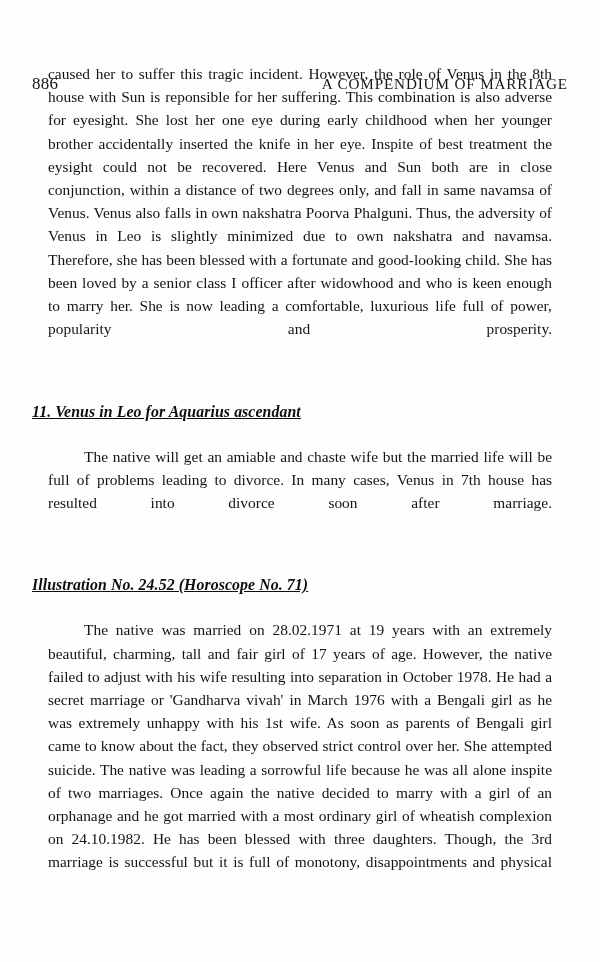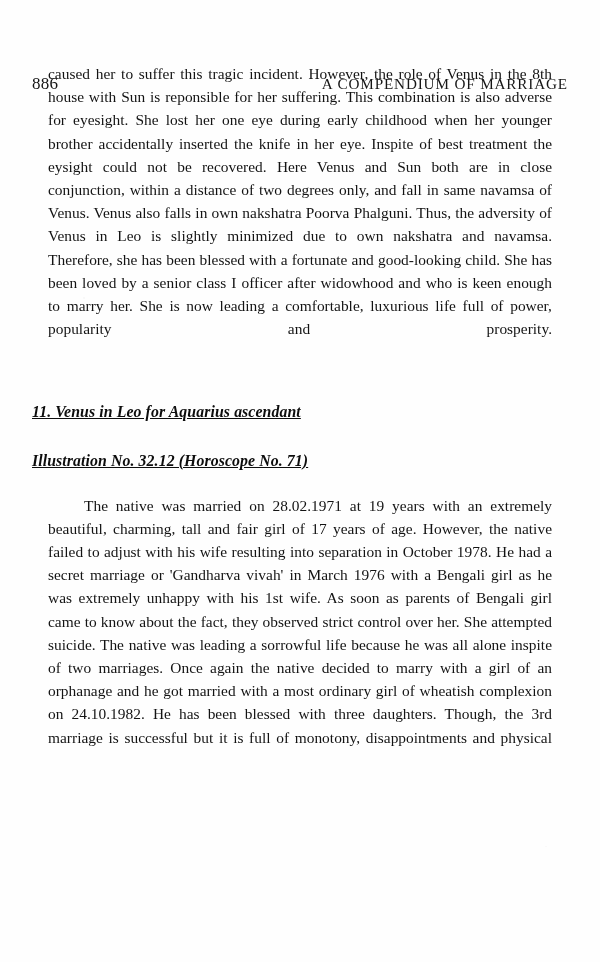--- a/index.html
+++ b/index.html
@@ -117,23 +117,24 @@
   <div class="column">
 
     <p class="body">caused her to suffer this tragic incident. However, the role of Venus in the 8th house with Sun is reponsible for her suffering. This combination is also adverse for eyesight. She lost her one eye during early childhood when her younger brother accidentally inserted the knife in her eye. Inspite of best treatment the eysight could not be recovered. Here Venus and Sun both are in close conjunction, within a distance of two degrees only, and fall in same navamsa of Venus. Venus also falls in own nakshatra Poorva Phalguni. Thus, the adversity of Venus in Leo is slightly minimized due to own nakshatra and navamsa. Therefore, she has been blessed with a fortunate and good-looking child. She has been loved by a senior class I officer after widowhood and who is keen enough to marry her. She is now leading a comfortable, luxurious life full of power, popularity and prosperity.</p>
 
     <div class="gap-before-heading"></div>
 
     <h2 class="section">11. Venus in Leo for Aquarius ascendant</h2>
 
     <div class="gap-after-heading"></div>
 
+    <p class="body indent">The native will get an amiable and chaste wife but the married life will be full of problems leading to divorce. In many cases, Venus in 7th house has resulted into divorce soon after marriage.</p>
 
     <div class="gap-before-heading"></div>
 
-    <h2 class="section">Illustration No. 32.12 (Horoscope No. 71)</h2>
+    <h2 class="section">Illustration No. 24.52 (Horoscope No. 71)</h2>
 
     <div class="gap-after-heading"></div>
 
     <p class="body indent clipped">The native was married on 28.02.1971 at 19 years with an extremely beautiful, charming, tall and fair girl of 17 years of age. However, the native failed to adjust with his wife resulting into separation in October 1978. He had a secret marriage or 'Gandharva vivah' in March 1976 with a Bengali girl as he was extremely unhappy with his 1st wife. As soon as parents of Bengali girl came to know about the fact, they observed strict control over her. She attempted suicide. The native was leading a sorrowful life because he was all alone inspite of two marriages. Once again the native decided to marry with a girl of an orphanage and he got married with a most ordinary girl of wheatish complexion on 24.10.1982. He has been blessed with three daughters. Though, the 3rd marriage is successful but it is full of monotony, disappointments and physical displeasure. In the horoscope of the native the 7th house is occupied by yogakaraka Venus, 8th lord Mercury, Ketu whereas 7th lord Sun occupy the 6th house. The 7th house is hemmed between malefics Sun and Saturn giving rise to</p>
 
   </div>
 </div>
 
 </body></html>

